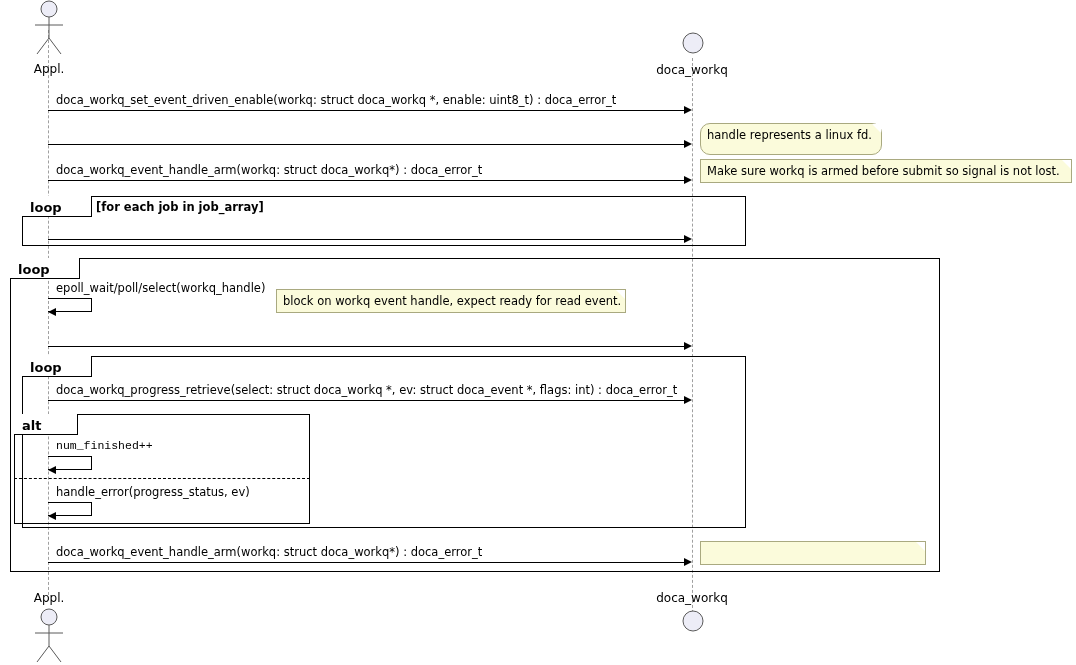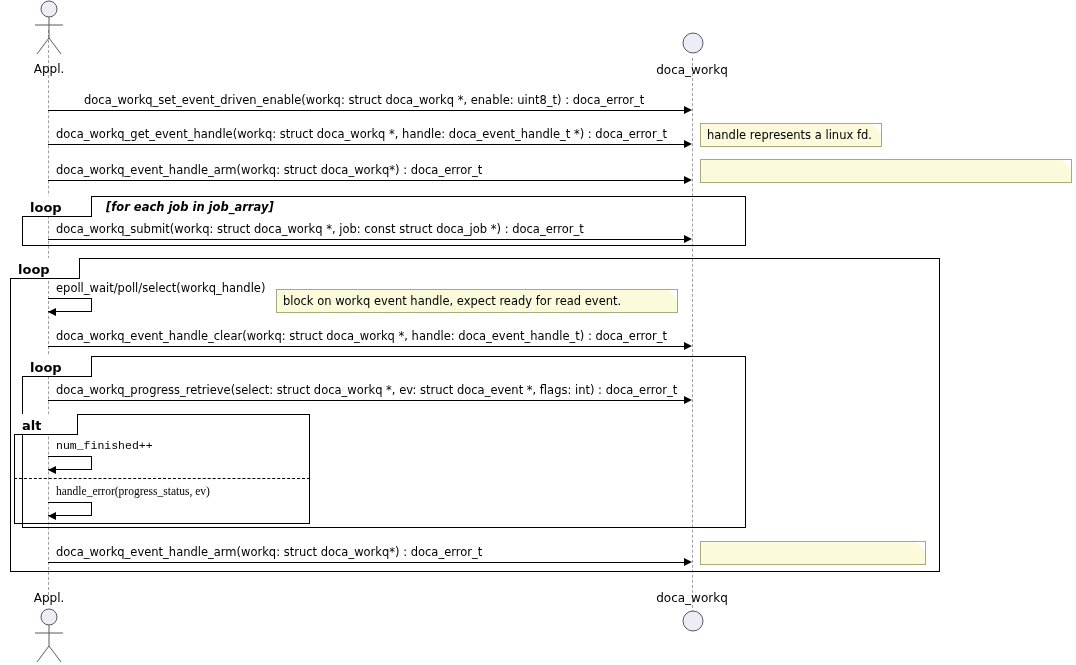--- a/index.html
+++ b/index.html
@@ -139,64 +139,62 @@
     <line x1="19" y1="38" x2="7" y2="54" stroke="#5a5a5a" stroke-width="1"></line>
     <line x1="19" y1="38" x2="31" y2="54" stroke="#5a5a5a" stroke-width="1"></line>
   </svg>
   <div class="actor-label abs" style="left:18px; top:62px; width:62px;">Appl.</div>
 
   <svg class="abs" style="left:678px; top:28px;" width="30" height="30" viewBox="0 0 30 30">
     <circle cx="15" cy="15" r="10" fill="#ededf7" stroke="#5a5a5a" stroke-width="1"></circle>
   </svg>
   <div class="part-label abs" style="left:632px; top:63px; width:120px;">doca_workq</div>
 
-  <div class="msg-text" style="left:56px; top:93px;margin-left:28px;">doca_workq_set_event_driven_enable(workq: struct doca_workq *, enable: uint8_t) : doca_error_t</div>
+  <div class="msg-text" style="left:56px; top:93px;">doca_workq_set_event_driven_enable(workq: struct doca_workq *, enable: uint8_t) : doca_error_t</div>
   <div class="msg-line" style="left:48px; top:110px; width:636px;"></div>
   <div class="arrow-head-r" style="left:684px; top:106px;"></div>
 
-  <div class="msg-text" style="left:56px; top:127px;">doca_workq_get_event_handle(workq: struct doca_workq *, handle: doca_event_handle_t *) : doca_error_t</div>
   <div class="msg-line" style="left:48px; top:144px; width:636px;"></div>
   <div class="arrow-head-r" style="left:684px; top:140px;"></div>
 
-  <div class="note" style="left:700px; top:123px; width:182px; height:24px;">
+  <div class="note" style="left:700px; top:123px; width:182px; height:32px;border-radius:10px;">
     <span>handle represents a linux fd.</span>
     <span class="note-fold"></span>
   </div>
 
   <div class="msg-text" style="left:56px; top:163px;">doca_workq_event_handle_arm(workq: struct doca_workq*) : doca_error_t</div>
   <div class="msg-line" style="left:48px; top:180px; width:636px;"></div>
   <div class="arrow-head-r" style="left:684px; top:176px;"></div>
 
   <div class="note" style="left:700px; top:159px; width:372px; height:24px;">
+    <span>Make sure workq is armed before submit so signal is not lost.</span>
     <span class="note-fold"></span>
   </div>
 
   <div class="frag" style="left:22px; top:196px; width:724px; height:50px;"></div>
   <div class="frag-tab" style="left:22px; top:196px; width:70px; height:21px;"></div>
   <div class="frag-tab-label" style="left:30px; top:200px;">loop</div>
-  <div class="frag-cond" style="left:106px; top:200px;font-style:italic;">[for each job in job_array]</div>
-
-  <div class="msg-text" style="left:56px; top:222px;">doca_workq_submit(workq: struct doca_workq *, job: const struct doca_job *) : doca_error_t</div>
+  <div class="frag-cond" style="left:96px; top:200px;">[for each job in job_array]</div>
+
   <div class="msg-line" style="left:48px; top:239px; width:636px;"></div>
   <div class="arrow-head-r" style="left:684px; top:235px;"></div>
 
   <div class="frag" style="left:10px; top:258px; width:930px; height:314px;"></div>
   <div class="frag-tab" style="left:10px; top:258px; width:70px; height:21px;"></div>
   <div class="frag-tab-label" style="left:18px; top:262px;">loop</div>
 
   <div class="msg-text" style="left:56px; top:281px;">epoll_wait/poll/select(workq_handle)</div>
   <div class="self-call" style="left:48px; top:298px; width:44px; height:14px;"></div>
   <div class="arrow-head-l" style="left:48px; top:308px;"></div>
 
-  <div class="note" style="left:276px; top:289px; width:402px; height:24px;">
+  <div class="note" style="left:276px; top:289px; width:350px; height:24px;">
     <span>block on workq event handle, expect ready for read event.</span>
     <span class="note-fold"></span>
   </div>
 
-  <div class="msg-text" style="left:56px; top:329px;">doca_workq_event_handle_clear(workq: struct doca_workq *, handle: doca_event_handle_t) : doca_error_t</div>
   <div class="msg-line" style="left:48px; top:346px; width:636px;"></div>
   <div class="arrow-head-r" style="left:684px; top:342px;"></div>
 
   <div class="frag" style="left:22px; top:356px; width:724px; height:172px;"></div>
   <div class="frag-tab" style="left:22px; top:356px; width:70px; height:21px;"></div>
   <div class="frag-tab-label" style="left:30px; top:360px;">loop</div>
 
   <div class="msg-text" style="left:56px; top:383px;">doca_workq_progress_retrieve(select: struct doca_workq *, ev: struct doca_event *, flags: int) : doca_error_t</div>
   <div class="msg-line" style="left:48px; top:400px; width:636px;"></div>
   <div class="arrow-head-r" style="left:684px; top:396px;"></div>
@@ -204,21 +202,21 @@
   <div class="frag" style="left:14px; top:414px; width:296px; height:110px;"></div>
   <div class="frag-tab" style="left:14px; top:414px; width:64px; height:21px;"></div>
   <div class="frag-tab-label" style="left:22px; top:418px;">alt</div>
 
   <div class="msg-text" style="left:56px; top:439px;font-family:Liberation Mono, monospace;">num_finished++</div>
   <div class="self-call" style="left:48px; top:456px; width:44px; height:14px;"></div>
   <div class="arrow-head-l" style="left:48px; top:466px;"></div>
 
   <div class="frag-divider" style="left:14px; top:478px; width:296px;"></div>
 
-  <div class="msg-text" style="left:56px; top:485px;font-family:Liberation Serif, serif;">handle_error(progress_status, ev)</div>
+  <div class="msg-text" style="left:56px; top:485px;">handle_error(progress_status, ev)</div>
   <div class="self-call" style="left:48px; top:502px; width:44px; height:14px;"></div>
   <div class="arrow-head-l" style="left:48px; top:512px;"></div>
 
   <div class="msg-text" style="left:56px; top:545px;">doca_workq_event_handle_arm(workq: struct doca_workq*) : doca_error_t</div>
   <div class="msg-line" style="left:48px; top:562px; width:636px;"></div>
   <div class="arrow-head-r" style="left:684px; top:558px;"></div>
 
   <div class="note" style="left:700px; top:541px; width:226px; height:24px;">
     <span class="note-fold"></span>
   </div>

